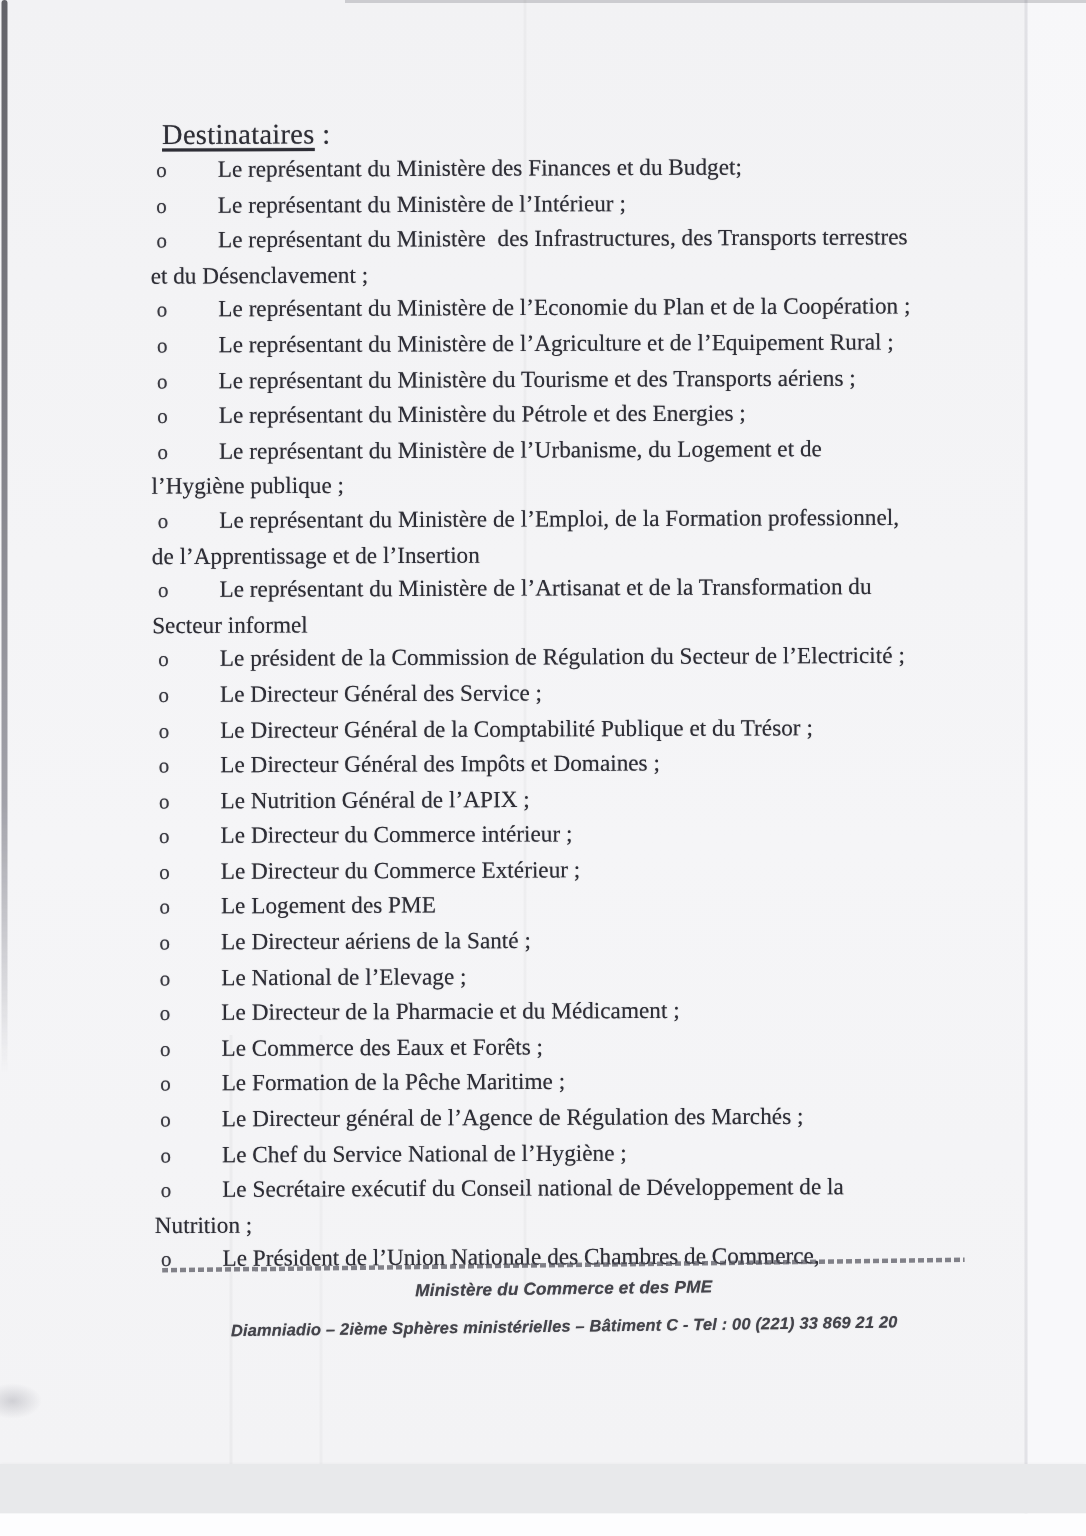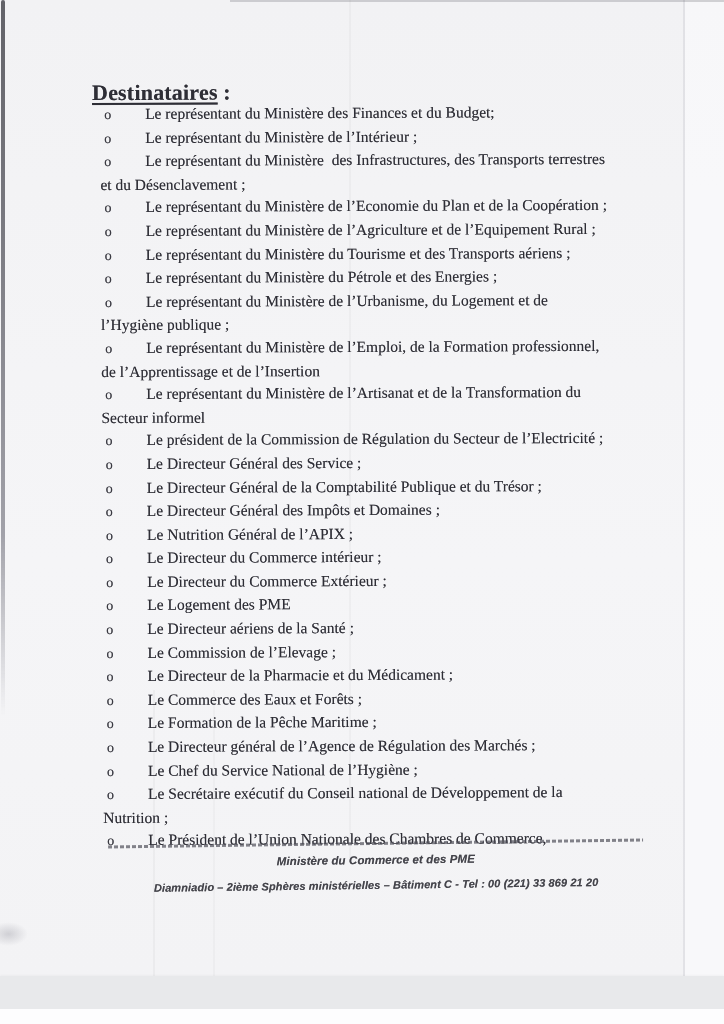--- a/index.html
+++ b/index.html
@@ -37,22 +37,22 @@
     background: radial-gradient(ellipse at 30% 50%, rgba(150,150,160,.38), rgba(150,150,160,0) 70%); }
 
   
   .content {
     position: absolute; left: 0; top: 0; width: 724px;
     transform: rotate(-0.25deg); transform-origin: 120px 90px;
     color: #2e2e36;
     text-shadow: 0 0 .6px rgba(40,40,48,.55);
   }
   .heading {
-    position: absolute; left: 92px; top: 80px;
-    font-size: 22px; font-weight: 700; letter-spacing: .2px;
+    position: absolute; left: 108px; top: 80px;
+    font-size: 19px; font-weight: 400; letter-spacing: .2px;
   }
   .heading .hl { text-decoration: underline; text-underline-offset: 3px; text-decoration-thickness: 1.5px; }
   .list {
     position: absolute; left: 100px; top: 103px; width: 612px;
     font-size: 15.5px; line-height: 22.6px;
   }
   .item { margin: 0; }
   .bullet {
     display: inline-block; width: 41px; padding-left: 4px;
     font-size: 14px; color: #3a3a42;
@@ -115,21 +115,21 @@
 Secteur informel</span></div>
       <div class="item"><span class="bullet">o</span><span class="txt">Le président de la Commission de Régulation du Secteur de l’Electricité ;</span></div>
       <div class="item"><span class="bullet">o</span><span class="txt">Le Directeur Général des Service ;</span></div>
       <div class="item"><span class="bullet">o</span><span class="txt">Le Directeur Général de la Comptabilité Publique et du Trésor ;</span></div>
       <div class="item"><span class="bullet">o</span><span class="txt">Le Directeur Général des Impôts et Domaines ;</span></div>
       <div class="item"><span class="bullet">o</span><span class="txt">Le Nutrition Général de l’APIX ;</span></div>
       <div class="item"><span class="bullet">o</span><span class="txt">Le Directeur du Commerce intérieur ;</span></div>
       <div class="item"><span class="bullet">o</span><span class="txt">Le Directeur du Commerce Extérieur ;</span></div>
       <div class="item"><span class="bullet">o</span><span class="txt">Le Logement des PME</span></div>
       <div class="item"><span class="bullet">o</span><span class="txt">Le Directeur aériens de la Santé ;</span></div>
-      <div class="item"><span class="bullet">o</span><span class="txt">Le Commission de l’Elevage ;</span></div>
+      <div class="item"><span class="bullet">o</span><span class="txt">Le National de l’Elevage ;</span></div>
       <div class="item"><span class="bullet">o</span><span class="txt">Le Directeur de la Pharmacie et du Médicament ;</span></div>
       <div class="item"><span class="bullet">o</span><span class="txt">Le Commerce des Eaux et Forêts ;</span></div>
       <div class="item"><span class="bullet">o</span><span class="txt">Le Formation de la Pêche Maritime ;</span></div>
       <div class="item"><span class="bullet">o</span><span class="txt">Le Directeur général de l’Agence de Régulation des Marchés ;</span></div>
       <div class="item"><span class="bullet">o</span><span class="txt">Le Chef du Service National de l’Hygiène ;</span></div>
       <div class="item"><span class="bullet">o</span><span class="txt">Le Secrétaire exécutif du Conseil national de Développement de la
 Nutrition ;</span></div>
       <div class="item"><span class="bullet">o</span><span class="txt">Le Président de l’Union Nationale des Chambres de Commerce,</span></div>
     </div>
 

